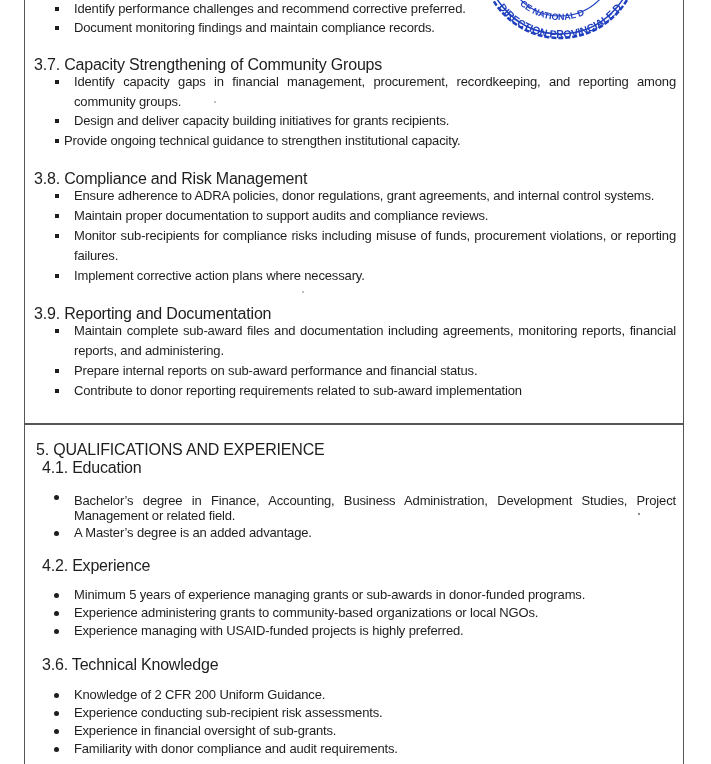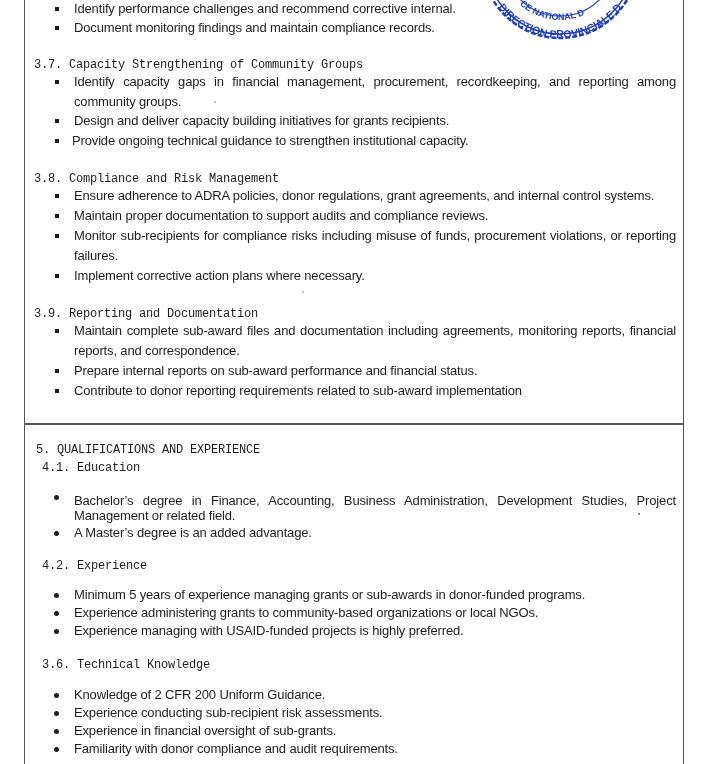--- a/index.html
+++ b/index.html
@@ -8,21 +8,21 @@
     font-family: "Liberation Sans", sans-serif; color: #1e1e1e;
   }
   .frame-left { position: absolute; left: 24px; top: 0; width: 1px; height: 764px; background: #555; }
   .frame-right { position: absolute; left: 683px; top: 0; width: 1px; height: 764px; background: #555; }
   .divider { position: absolute; left: 24px; top: 423px; width: 660px; height: 2px; background: #555; }
 
   .txt {
     position: absolute; font-size: 13px; line-height: 19.5px; letter-spacing: -0.15px;
     white-space: nowrap;
   }
-  .heading { position: absolute; font-size: 12px; line-height: 18px; letter-spacing: -0.2px; white-space: nowrap; font-family: Liberation Mono, monospace; }
+  .heading { position: absolute; font-size: 16px; line-height: 18px; letter-spacing: -0.2px; white-space: nowrap; }
   .justify { white-space: normal; text-align: justify; text-align-last: left; }
 
   .bullet-sq { position: absolute; width: 4px; height: 4px; background: #1e1e1e; }
   .bullet-dot { position: absolute; width: 5px; height: 5px; border-radius: 50%; background: #1e1e1e; }
 
   .stamp { position: absolute; left: 470px; top: -120px; width: 180px; height: 160px; }
   .speck { position: absolute; width: 2px; height: 2px; background: #aaa; border-radius: 1px; }
 </style>
 </head>
 <body>
@@ -42,53 +42,53 @@
   <text fill="#1f3fbf" font-family="Liberation Sans, sans-serif" font-size="10.5" font-weight="bold">
     <textPath href="#arcOuter" startOffset="50%" text-anchor="middle">DIRECTION PROVINCIALE D</textPath>
   </text>
   <text fill="#1f3fbf" font-family="Liberation Sans, sans-serif" font-size="9" font-weight="bold">
     <textPath href="#arcInner" startOffset="45%" text-anchor="middle">CE NATIONAL D</textPath>
   </text>
 </svg>
 
 <div>
   <span class="bullet-sq" style="left:55px;top:7px"></span>
-  <div class="txt" style="left:74px;top:-1px">Identify performance challenges and recommend corrective internal.</div>
+  <div class="txt" style="left:74px;top:-1px">Identify performance challenges and recommend corrective preferred.</div>
   <span class="bullet-sq" style="left:55px;top:26px"></span>
   <div class="txt" style="left:74px;top:18px">Document monitoring findings and maintain compliance records.</div>
 </div>
 
 <div>
   <div class="heading" style="left:34px;top:56px">3.7. Capacity Strengthening of Community Groups</div>
   <span class="bullet-sq" style="left:55px;top:80px"></span>
   <div class="txt justify" style="left:74px;top:72px;width:602px">Identify capacity gaps in financial management, procurement, recordkeeping, and reporting among community groups.</div>
   <span class="bullet-sq" style="left:55px;top:119px"></span>
   <div class="txt" style="left:74px;top:111px">Design and deliver capacity building initiatives for grants recipients.</div>
   <span class="bullet-sq" style="left:55px;top:139px"></span>
-  <div class="txt" style="left:72px;top:131px">Provide ongoing technical guidance to strengthen institutional capacity.</div>
+  <div class="txt" style="left:64px;top:131px">Provide ongoing technical guidance to strengthen institutional capacity.</div>
 </div>
 <span class="speck" style="left:214px;top:101px"></span>
 
 <div>
   <div class="heading" style="left:34px;top:170px">3.8. Compliance and Risk Management</div>
   <span class="bullet-sq" style="left:55px;top:194px"></span>
   <div class="txt" style="left:74px;top:186px">Ensure adherence to ADRA policies, donor regulations, grant agreements, and internal control systems.</div>
   <span class="bullet-sq" style="left:55px;top:214px"></span>
   <div class="txt" style="left:74px;top:206px">Maintain proper documentation to support audits and compliance reviews.</div>
   <span class="bullet-sq" style="left:55px;top:234px"></span>
   <div class="txt justify" style="left:74px;top:226px;width:602px">Monitor sub-recipients for compliance risks including misuse of funds, procurement violations, or reporting failures.</div>
   <span class="bullet-sq" style="left:55px;top:274px"></span>
   <div class="txt" style="left:74px;top:266px">Implement corrective action plans where necessary.</div>
 </div>
 <span class="speck" style="left:302px;top:291px"></span>
 
 <div>
   <div class="heading" style="left:34px;top:305px">3.9. Reporting and Documentation</div>
   <span class="bullet-sq" style="left:55px;top:329px"></span>
-  <div class="txt justify" style="left:74px;top:321px;width:602px">Maintain complete sub-award files and documentation including agreements, monitoring reports, financial reports, and correspondence.</div>
+  <div class="txt justify" style="left:74px;top:321px;width:602px">Maintain complete sub-award files and documentation including agreements, monitoring reports, financial reports, and administering.</div>
   <span class="bullet-sq" style="left:55px;top:369px"></span>
   <div class="txt" style="left:74px;top:361px">Prepare internal reports on sub-award performance and financial status.</div>
   <span class="bullet-sq" style="left:55px;top:389px"></span>
   <div class="txt" style="left:74px;top:381px">Contribute to donor reporting requirements related to sub-award implementation</div>
 </div>
 
 <div class="heading" style="left:36px;top:441px">5.   QUALIFICATIONS AND EXPERIENCE</div>
 
 <div>
   <div class="heading" style="left:42px;top:459px">4.1. Education</div>

